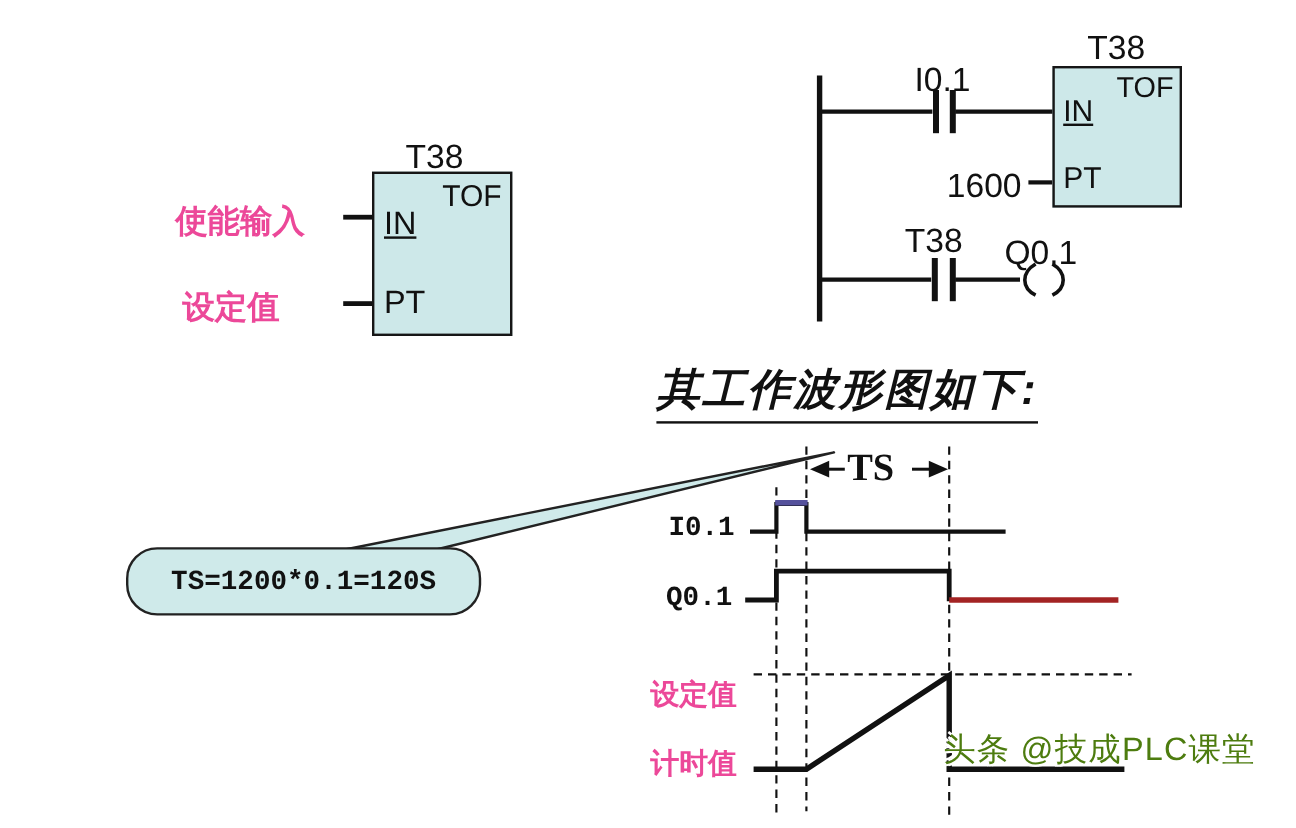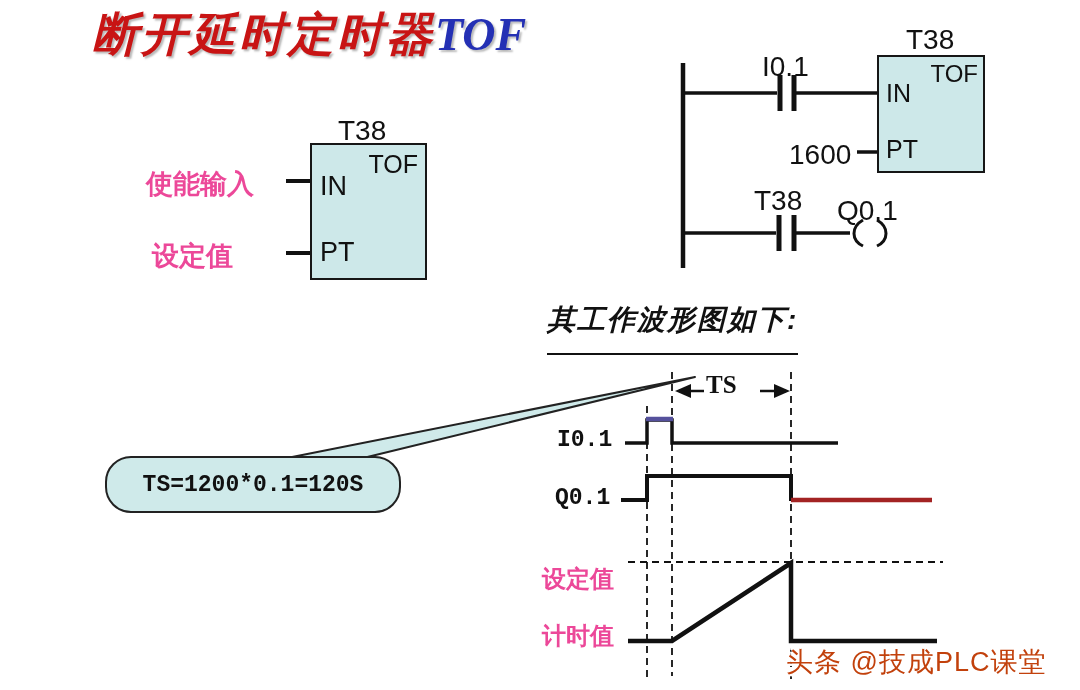--- a/index.html
+++ b/index.html
@@ -9,39 +9,39 @@
   
   .title{left:92px;top:4px;font-family:"Liberation Serif",serif;font-style:italic;font-weight:bold;
          font-size:46px;letter-spacing:3px;white-space:nowrap;text-shadow:2px 2px 2px #b9b9b9;}
   .title .cn{color:#c81414;}
   .title .en{color:#2430b4;letter-spacing:0;}
   
   .fblock{background:#cde8e9;border:2px solid #161616;box-sizing:border-box;z-index:3;}
   .blk-left{left:310px;top:143px;width:117px;height:137px;}
   .blk-right{left:877px;top:55px;width:108px;height:118px;}
   .blk-type{position:absolute;font-size:25px;top:5px;right:7px;}
-  .blk-in{position:absolute;font-size:27px;left:8px;top:26px;}
+  .blk-in{position:absolute;font-size:27px;left:8px;top:26px;text-decoration:underline;}
   .blk-pt{position:absolute;font-size:27px;left:8px;top:92px;}
   .blk-right .blk-type{font-size:24px;top:3px;right:5px;}
   .blk-right .blk-in{font-size:25px;top:22px;left:7px;}
   .blk-right .blk-pt{font-size:25px;top:78px;left:7px;}
   .tlabel{font-size:28px;z-index:4;}
   .navy{color:#ec4899;font-weight:bold;z-index:4;}
   .cn-io{font-size:27px;}
   .mono{font-family:"Liberation Mono",monospace;font-weight:600;z-index:4;}
   
-  .wf-head{left:547px;top:301px;font-size:28px;font-weight:bold;font-style:italic;letter-spacing:2px;
-           border-bottom:2.5px solid #111;padding-bottom:14px;z-index:4;}
-  .ts{left:706px;top:371px;font-family:"Liberation Serif",serif;font-weight:bold;font-size:25px;z-index:4;}
+  .wf-head{left:547px;top:301px;font-size:36px;font-weight:bold;font-style:italic;letter-spacing:2px;
+           border-bottom:2.5px solid #111;padding-bottom:1px;z-index:4;}
+  .ts{left:706px;top:371px;font-family:"Liberation Serif",serif;font-weight:bold;font-size:32px;z-index:4;}
   
   .callout{left:105px;top:456px;width:292px;height:53px;background:#cfeaea;border:2.5px solid #222;
            border-radius:26px;display:flex;align-items:center;justify-content:center;z-index:3;
            font-family:"Liberation Mono",monospace;font-size:23px;font-weight:600;}
   
-  .wmark{left:786px;top:644px;font-size:27px;letter-spacing:1px;color:#c2410c;z-index:6;white-space:nowrap;
+  .wmark{left:786px;top:606px;font-size:27px;letter-spacing:1px;color:#4d7c0f;z-index:6;white-space:nowrap;
          text-shadow:-2px -2px 0 #fff,2px -2px 0 #fff,-2px 2px 0 #fff,2px 2px 0 #fff,0 2px 0 #fff,2px 0 0 #fff;}
   svg.overlay{position:absolute;left:0;top:0;z-index:2;pointer-events:none;}
 </style>
 </head>
 <body>
 
 <div class="stage">
 
   <svg class="overlay" width="1080" height="690" viewBox="0 0 1080 690">
 
@@ -85,23 +85,20 @@
 
     <g fill="none" stroke-linejoin="miter">
       <polyline points="625,443 647,443 647,420 672,420 672,443 838,443" stroke="#111" stroke-width="3.5"></polyline>
       <path d="M646 419 H673" stroke="#55519c" stroke-width="4.5"></path>
       <polyline points="621,500 647,500 647,476 791,476 791,501" stroke="#111" stroke-width="4"></polyline>
       <path d="M791 500 H932" stroke="#a32323" stroke-width="4.5"></path>
       <polyline points="628,641 672,641 791,563 791,641 937,641" stroke="#111" stroke-width="4.5"></polyline>
     </g>
   </svg>
 
-  <div class="abs title">
-    <span class="cn">断开延时定时器</span><span class="en">TOF</span>
-  </div>
 
   <div class="abs tlabel" style="left:338px;top:115px;">T38</div>
   <div class="abs fblock blk-left">
     <span class="blk-type">TOF</span>
     <span class="blk-in">IN</span>
     <span class="blk-pt">PT</span>
   </div>
   <div class="abs navy cn-io" style="left:146px;top:166px;">使能输入</div>
   <div class="abs navy cn-io" style="left:152px;top:238px;">设定值</div>
 

